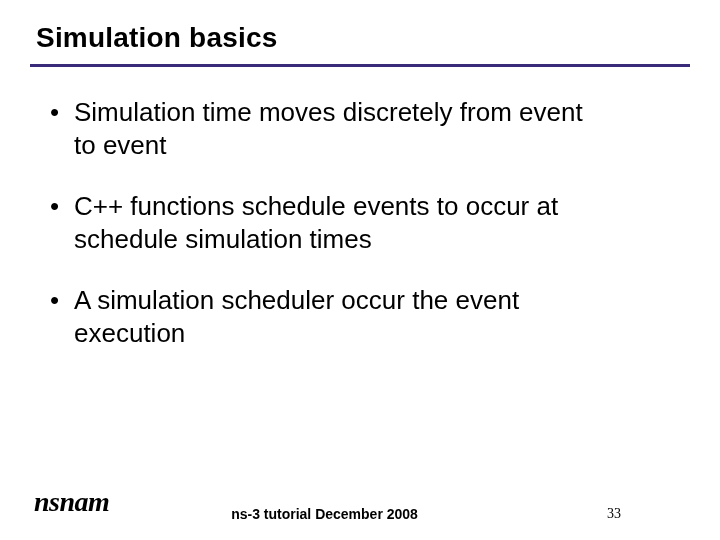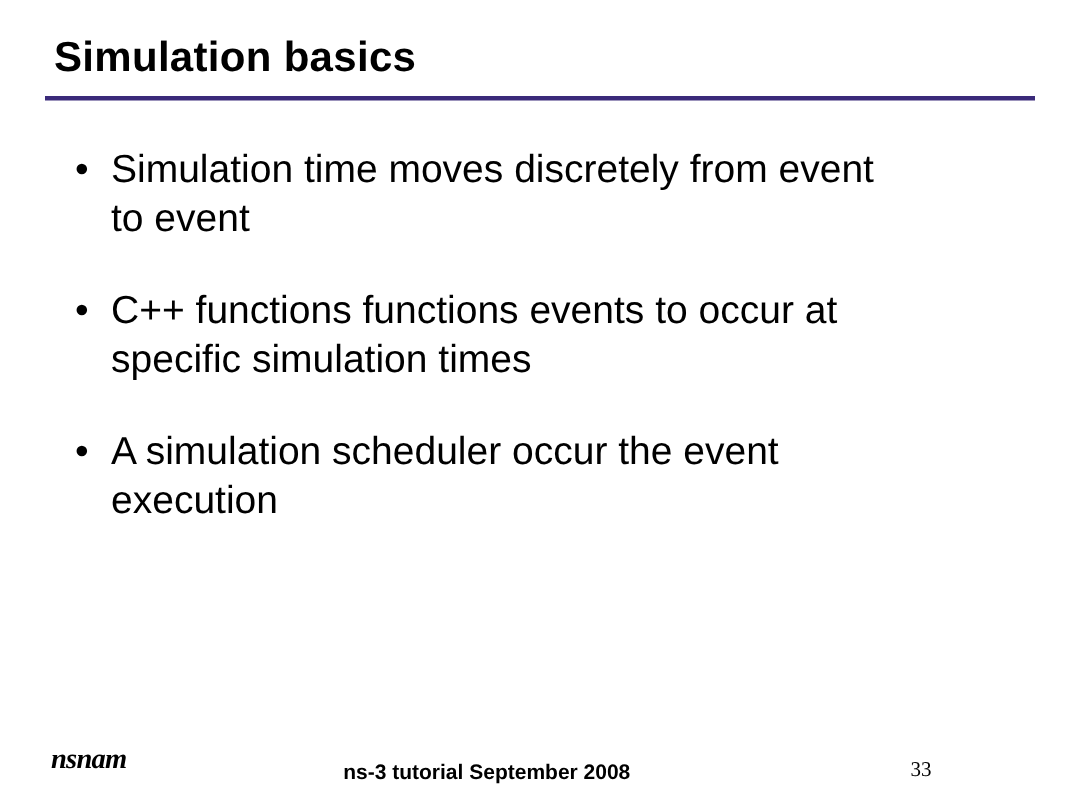--- a/index.html
+++ b/index.html
@@ -68,38 +68,38 @@
     font-size: 14px;
     font-family: Liberation Serif, serif;
   }
   .logo {
     position: absolute;
     left: 34px;
     bottom: 22px;
     font-family: "Times New Roman", Times, serif;
     font-style: italic;
     font-weight: bold;
-    font-size: 19px;
+    font-size: 28px;
     letter-spacing: -0.5px;
     text-align: center;
   }
 </style>
 </head>
 <body>
 
 <div class="slide">
 
   <div class="title">Simulation basics</div>
   <div class="hr"></div>
 
   <ul class="bullets">
     <li>Simulation time moves discretely from event to event</li>
-    <li>C++ functions functions events to occur at specific simulation times</li>
+    <li>C++ functions schedule events to occur at schedule simulation times</li>
     <li>A simulation scheduler occur the event execution</li>
   </ul>
 
   <div class="logo">nsnam</div>
 
-  <div class="footer">ns-3 tutorial September 2008</div>
+  <div class="footer">ns-3 tutorial December 2008</div>
 
   <div class="page-number">33</div>
 
 </div>
 
 </body></html>

